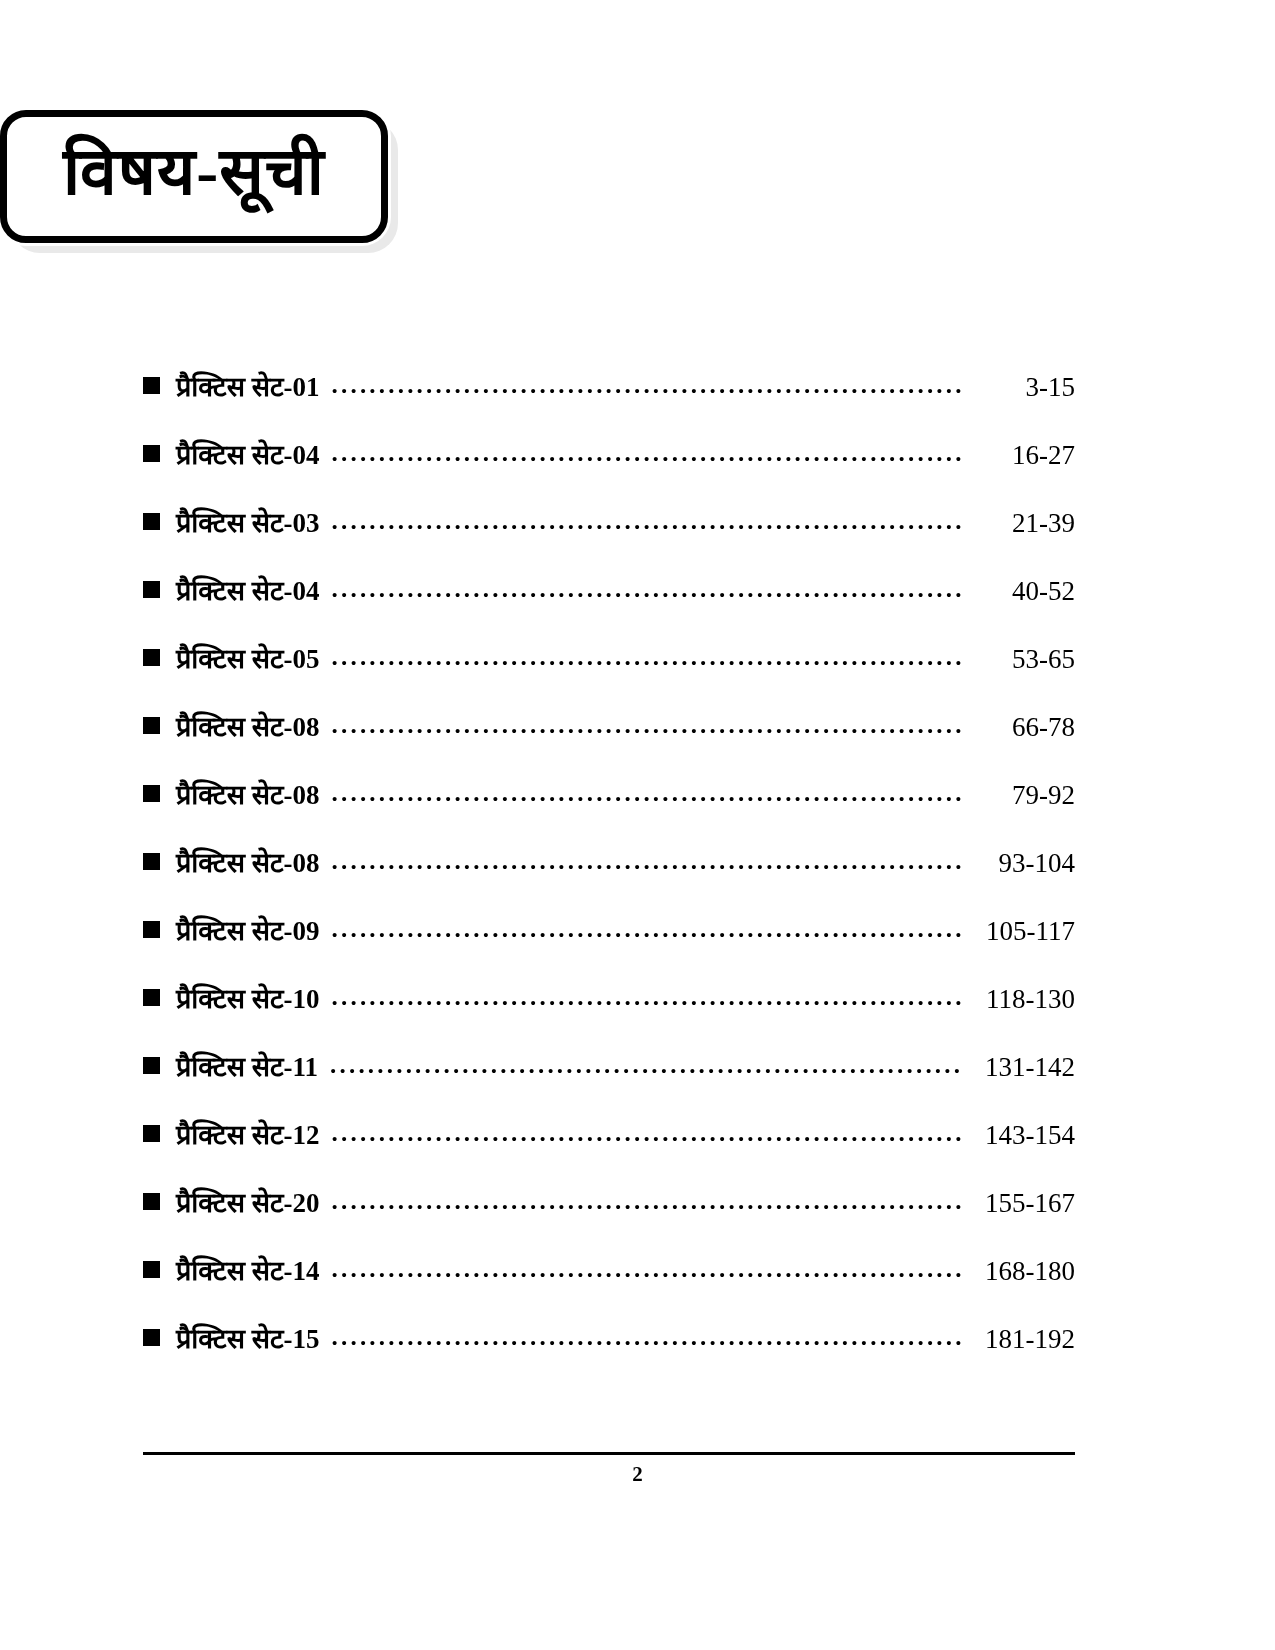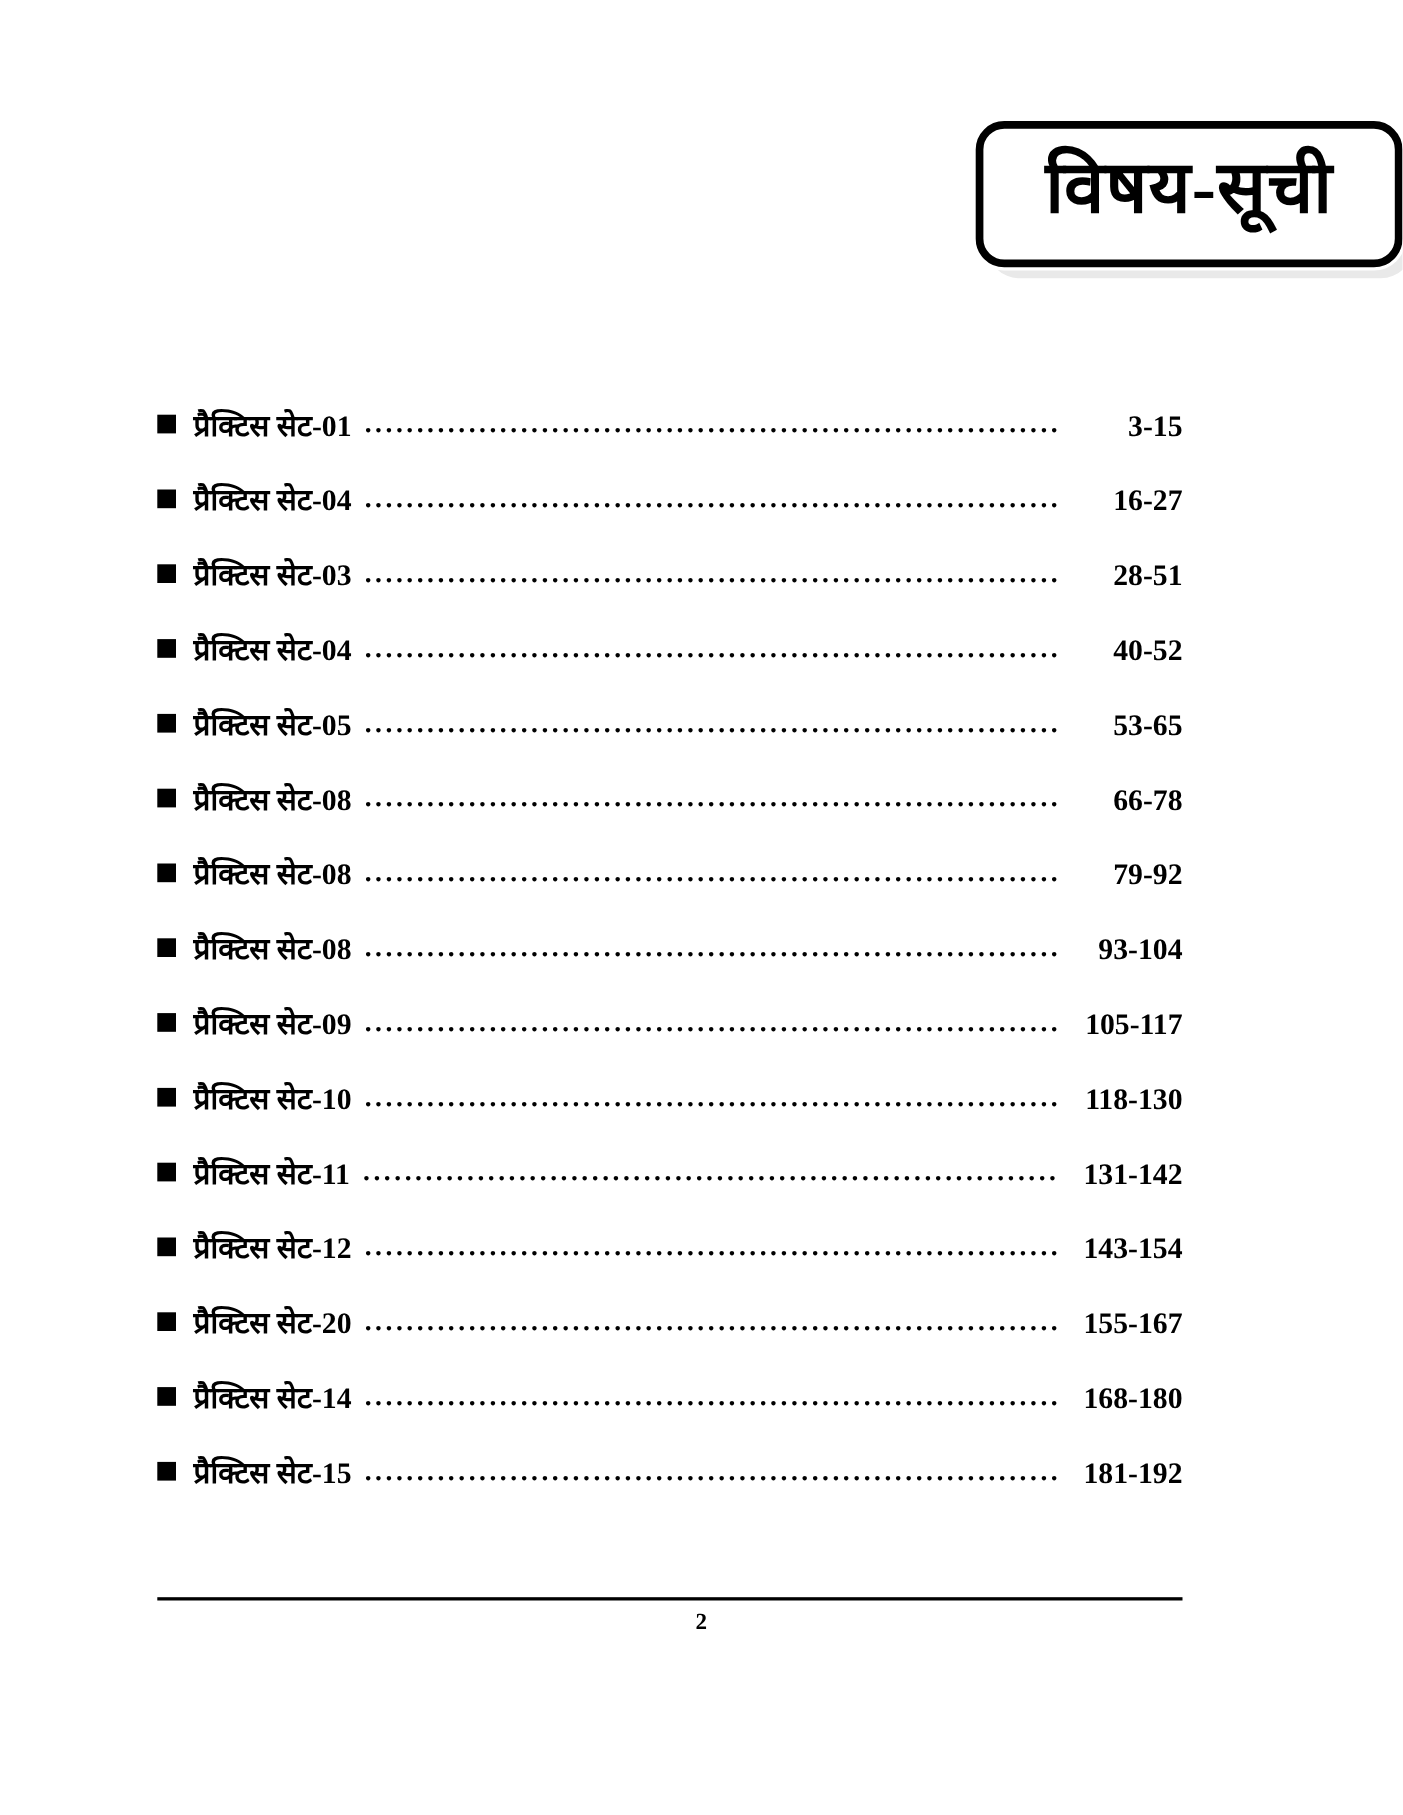--- a/index.html
+++ b/index.html
@@ -24,21 +24,21 @@
     box-sizing: border-box;
   }
 
   
   .title-wrap {
     position: absolute;
     left: 0;
     top: 110px;
     width: 1275px;
     display: flex;
-    justify-content: flex-end;
+    justify-content: flex-start;
   }
   .title-shadow {
     position: relative;
   }
   .title-shadow::before {
     
     content: "";
     position: absolute;
     left: 10px;
     top: 10px;
@@ -106,21 +106,21 @@
     top: -3px;
     font-size: 25px;
     font-weight: 700;
     letter-spacing: 3.2px;
     line-height: 1;
     color: #000;
   }
   .toc-pages {
     font-family: "Liberation Serif", "DejaVu Serif", serif;
     font-size: 27px;
-    font-weight: 700;
+    font-weight: 400;
     flex: 0 0 auto;
     text-align: right;
     min-width: 108px;
     margin-top: 24px;
   }
 
   
   .footer-rule {
     position: absolute;
     left: 143px;
@@ -165,21 +165,21 @@
       <div class="toc-row">
         <span class="bullet"></span>
         <span class="toc-label">प्रैक्टिस सेट-04</span>
         <span class="dots">...........................................................................................................................................................................................................................</span>
         <span class="toc-pages">16-27</span>
       </div>
       <div class="toc-row">
         <span class="bullet"></span>
         <span class="toc-label">प्रैक्टिस सेट-03</span>
         <span class="dots">...........................................................................................................................................................................................................................</span>
-        <span class="toc-pages">28-51</span>
+        <span class="toc-pages">21-39</span>
       </div>
       <div class="toc-row">
         <span class="bullet"></span>
         <span class="toc-label">प्रैक्टिस सेट-04</span>
         <span class="dots">...........................................................................................................................................................................................................................</span>
         <span class="toc-pages">40-52</span>
       </div>
       <div class="toc-row">
         <span class="bullet"></span>
         <span class="toc-label">प्रैक्टिस सेट-05</span>

